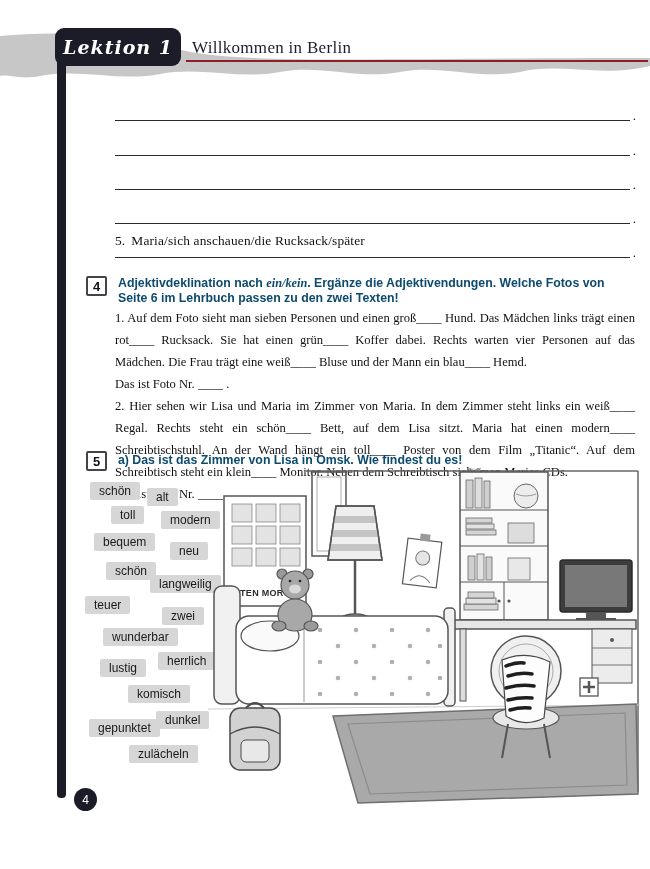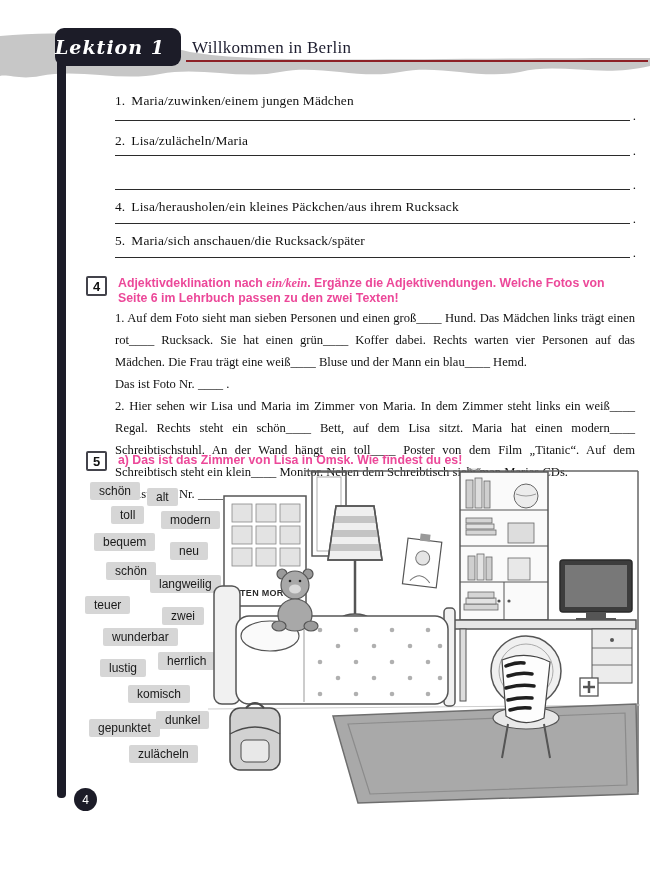--- a/index.html
+++ b/index.html
@@ -5,38 +5,38 @@
   * { margin:0; padding:0; box-sizing:border-box; }
   html,body { width:650px; height:869px; }
   body { font-family:"Liberation Serif", serif; background:#ffffff; position:relative; overflow:hidden; color:#111; }
 
   .page { position:absolute; inset:0; background:#fff; }
 
   
   .wave-svg { position:absolute; left:0; top:0; width:650px; height:92px; }
   .side-bar { position:absolute; left:57px; top:34px; width:9px; height:764px; background:#1c1c28; border-radius:0 0 4px 4px; }
   .banner { position:absolute; left:55px; top:28px; width:126px; height:38px; background:#1c1c28; border-radius:9px;
-            color:#fff; display:flex; align-items:center; 
+            color:#fff; display:flex; align-items:center; justify-content:center;
             font-family:"DejaVu Serif", serif; font-style:italic; font-weight:bold; font-size:19px; letter-spacing:1px; }
   .lesson-title { position:absolute; left:192px; top:38px; font-size:17px; color:#1c1c2e; letter-spacing:.3px;font-family:Liberation Serif, serif; }
   .title-rule { position:absolute; left:186px; top:60px; width:462px; height:2.4px; background:#8d2026; }
 
   
   .ex3-item { position:absolute; left:115px; width:520px; font-size:13.4px; color:#111; letter-spacing:.15px; }
   .ex3-item .num { margin-right:6px; }
   .answer { position:absolute; left:115px; width:521px; display:flex; align-items:flex-end; font-size:13px; }
   .answer .rule { flex:1; border-bottom:1.2px solid #2b2b2b; height:14px; }
   .answer .dot { margin-left:3px; line-height:11px; }
 
   
   .numbox { position:absolute; width:21px; height:20px; border:2px solid #43434b; border-radius:2px; background:#fff;
             display:flex; align-items:center; justify-content:center;
             font-family:"Liberation Sans", sans-serif; font-weight:bold; font-size:13px; color:#111; }
   .ex-intro { position:absolute; left:118px; width:514px; font-family:"Liberation Sans", sans-serif;
-              font-weight:bold; font-size:12.3px; line-height:15px; color:#ec4899; }
+              font-weight:bold; font-size:12.3px; line-height:15px; color:#0c4a6e; }
   .ex-intro em { font-family:"Liberation Serif", serif; font-weight:bold; }
 
   .ex4-body { position:absolute; left:115px; top:307px; width:520px; font-size:12.6px; line-height:22px;
               color:#111; text-align:justify; }
   .ex4-body p { margin:0; }
   .ex4-body p.foto { text-align:left; }
 
   
   .tag { position:absolute; background:#d6d6d6; color:#1a1a1a; font-family:"Liberation Sans", sans-serif;
          font-size:12px; padding:2px 9px; border-radius:2px; white-space:nowrap; }
@@ -61,38 +61,35 @@
   <svg class="wave-svg" viewBox="0 0 650 92" width="650" height="92">
     <path d="M0,36 C60,30 120,34 190,52 C260,64 400,58 650,58 L650,66 C600,78 560,62 520,72 C480,80 440,64 400,72 C360,80 320,64 280,72 C240,80 200,66 160,74 C120,82 80,68 40,76 C20,80 8,74 0,76 Z" fill="#c7c7c7"></path>
   </svg>
   <div class="side-bar"></div>
   <div class="banner">
     <span>Lektion 1</span>
   </div>
   <div class="lesson-title">Willkommen in Berlin</div>
   <div class="title-rule"></div>
 
-  <div class="ex3-item" style="top:93px"><span class="num">1.</span><span>Maria/zuwinken/einem jungen Mädchen</span></div>
   <div class="answer" style="top:107px">
       <span class="rule"></span>
       <span class="dot">.</span>
     </div>
 
-  <div class="ex3-item" style="top:133px"><span class="num">2.</span><span>Lisa/zulächeln/Maria</span></div>
   <div class="answer" style="top:142px">
       <span class="rule"></span>
       <span class="dot">.</span>
     </div>
 
   <div class="answer" style="top:176px">
       <span class="rule"></span>
       <span class="dot">.</span>
     </div>
 
-  <div class="ex3-item" style="top:199px"><span class="num">4.</span><span>Lisa/herausholen/ein kleines Päckchen/aus ihrem Rucksack</span></div>
   <div class="answer" style="top:210px">
       <span class="rule"></span>
       <span class="dot">.</span>
     </div>
 
   <div class="ex3-item" style="top:233px"><span class="num">5.</span><span>Maria/sich anschauen/die Rucksack/später</span></div>
   <div class="answer" style="top:244px">
       <span class="rule"></span>
       <span class="dot">.</span>
     </div>

